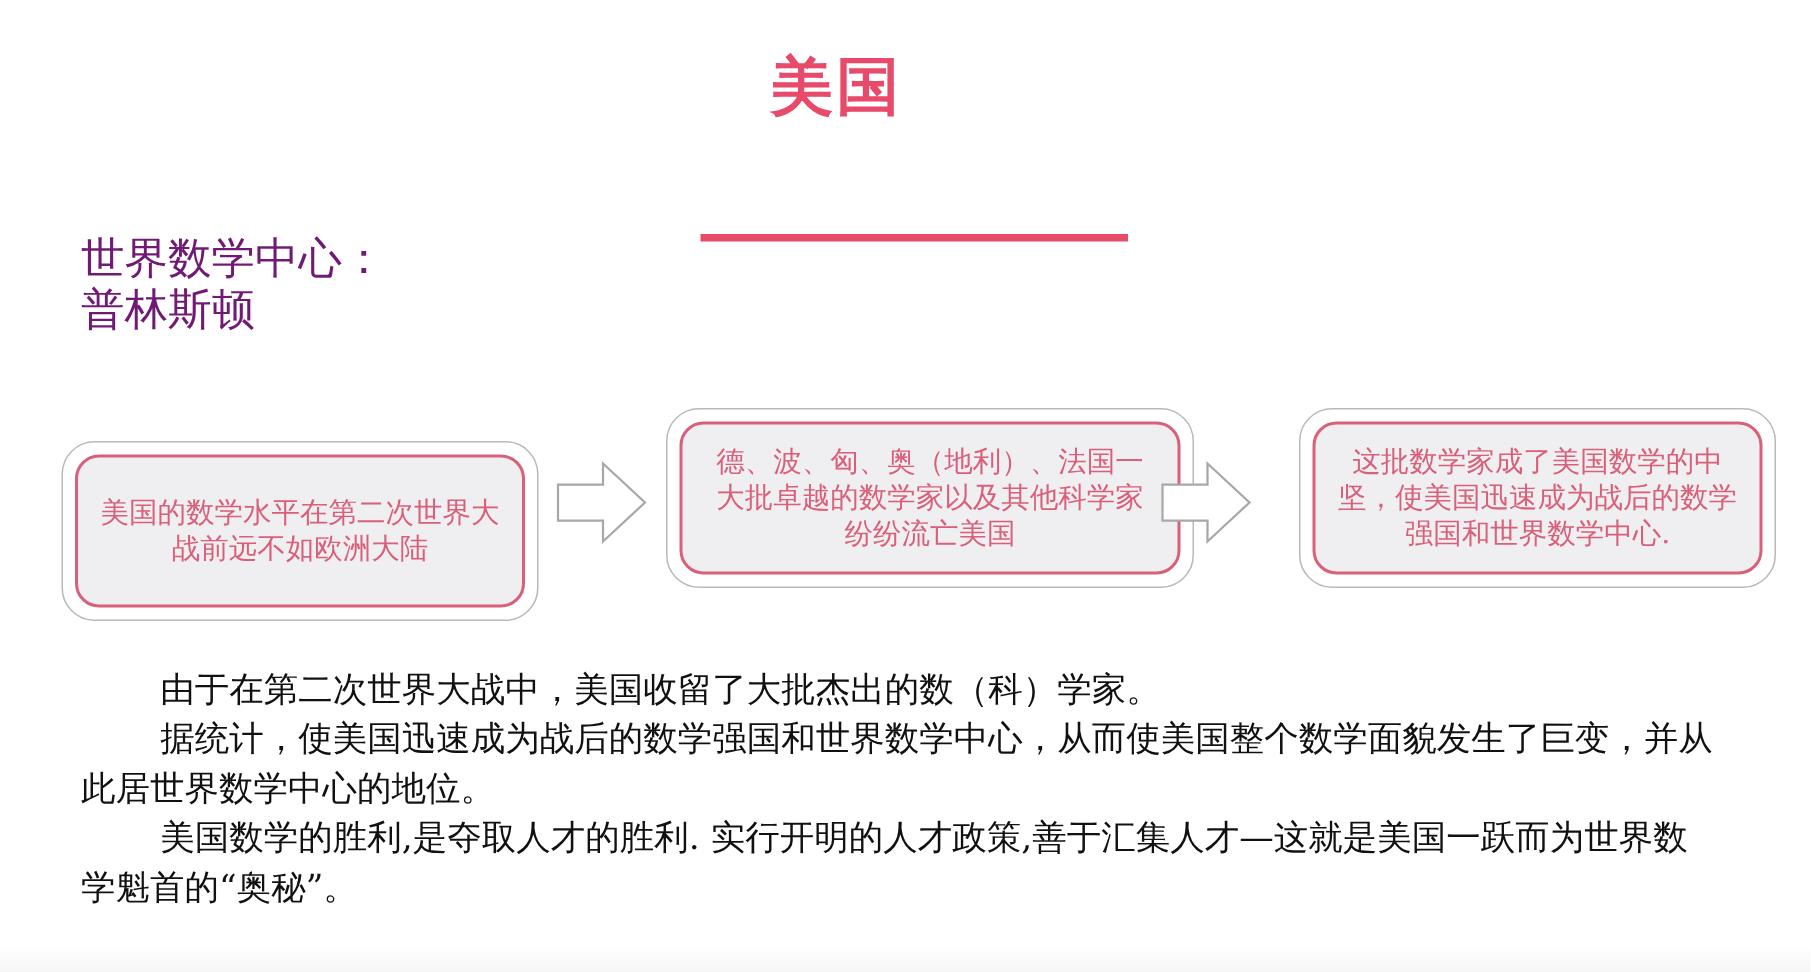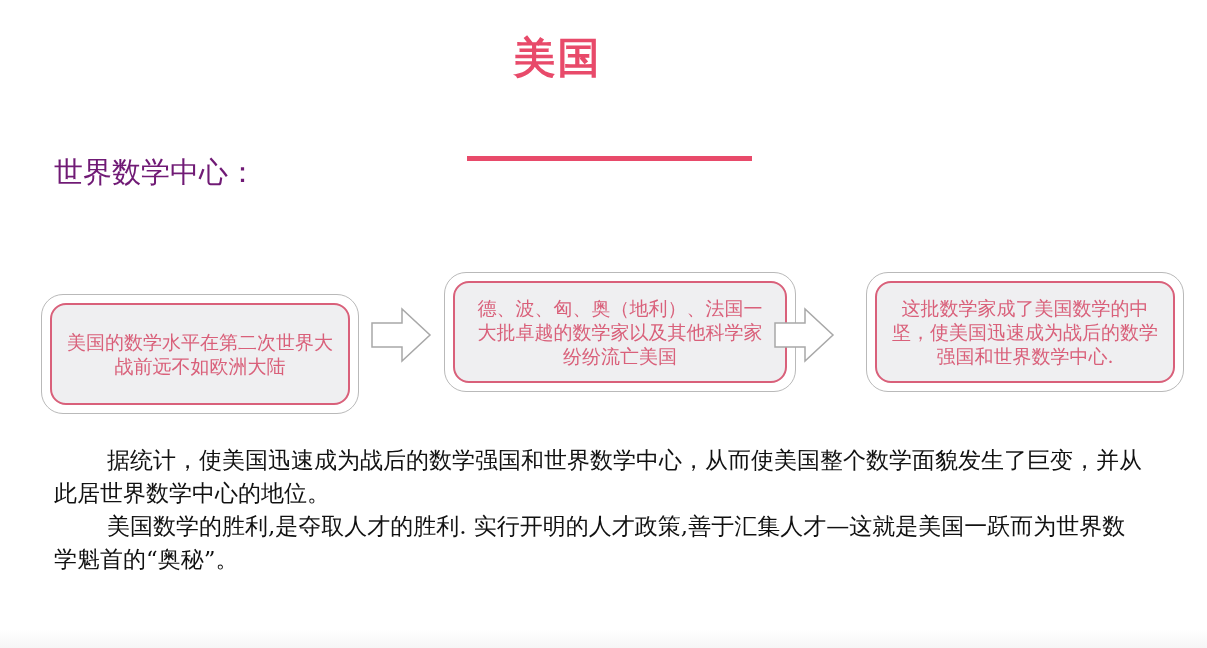--- a/index.html
+++ b/index.html
@@ -55,20 +55,21 @@
     }
   </style>
 </head>
 <body>
 
 <div class="title">美国</div>
 <div class="title-rule"></div>
 
 <div class="subtitle">
   <div>世界数学中心：</div>
+  <div>普林斯顿</div>
 </div>
 
 <div class="flow-box box1">
   <div class="flow-inner">美国的数学水平在第二次世界大战前远不如欧洲大陆</div>
 </div>
 
 <svg class="arrow arrow1" viewBox="0 0 62 56">
   <polygon points="2,16 32,16 32,2 60,28 32,54 32,40 2,40" fill="#ffffff" stroke="#a8a8a8" stroke-width="1.5"></polygon>
 </svg>
 
@@ -78,17 +79,18 @@
 
 <svg class="arrow arrow2" viewBox="0 0 62 56">
   <polygon points="2,16 32,16 32,2 60,28 32,54 32,40 2,40" fill="#ffffff" stroke="#a8a8a8" stroke-width="1.5"></polygon>
 </svg>
 
 <div class="flow-box box3">
   <div class="flow-inner">这批数学家成了美国数学的中坚，使美国迅速成为战后的数学强国和世界数学中心.</div>
 </div>
 
 <div class="body-text">
+  <p>由于在第二次世界大战中，美国收留了大批杰出的数（科）学家。</p>
   <p>据统计，使美国迅速成为战后的数学强国和世界数学中心，从而使美国整个数学面貌发生了巨变，并从此居世界数学中心的地位。</p>
   <p>美国数学的胜利,是夺取人才的胜利. 实行开明的人才政策,善于汇集人才—这就是美国一跃而为世界数学魁首的“奥秘”。</p>
 </div>
 
 <div class="footer-shade"></div>
 
 </body></html>

